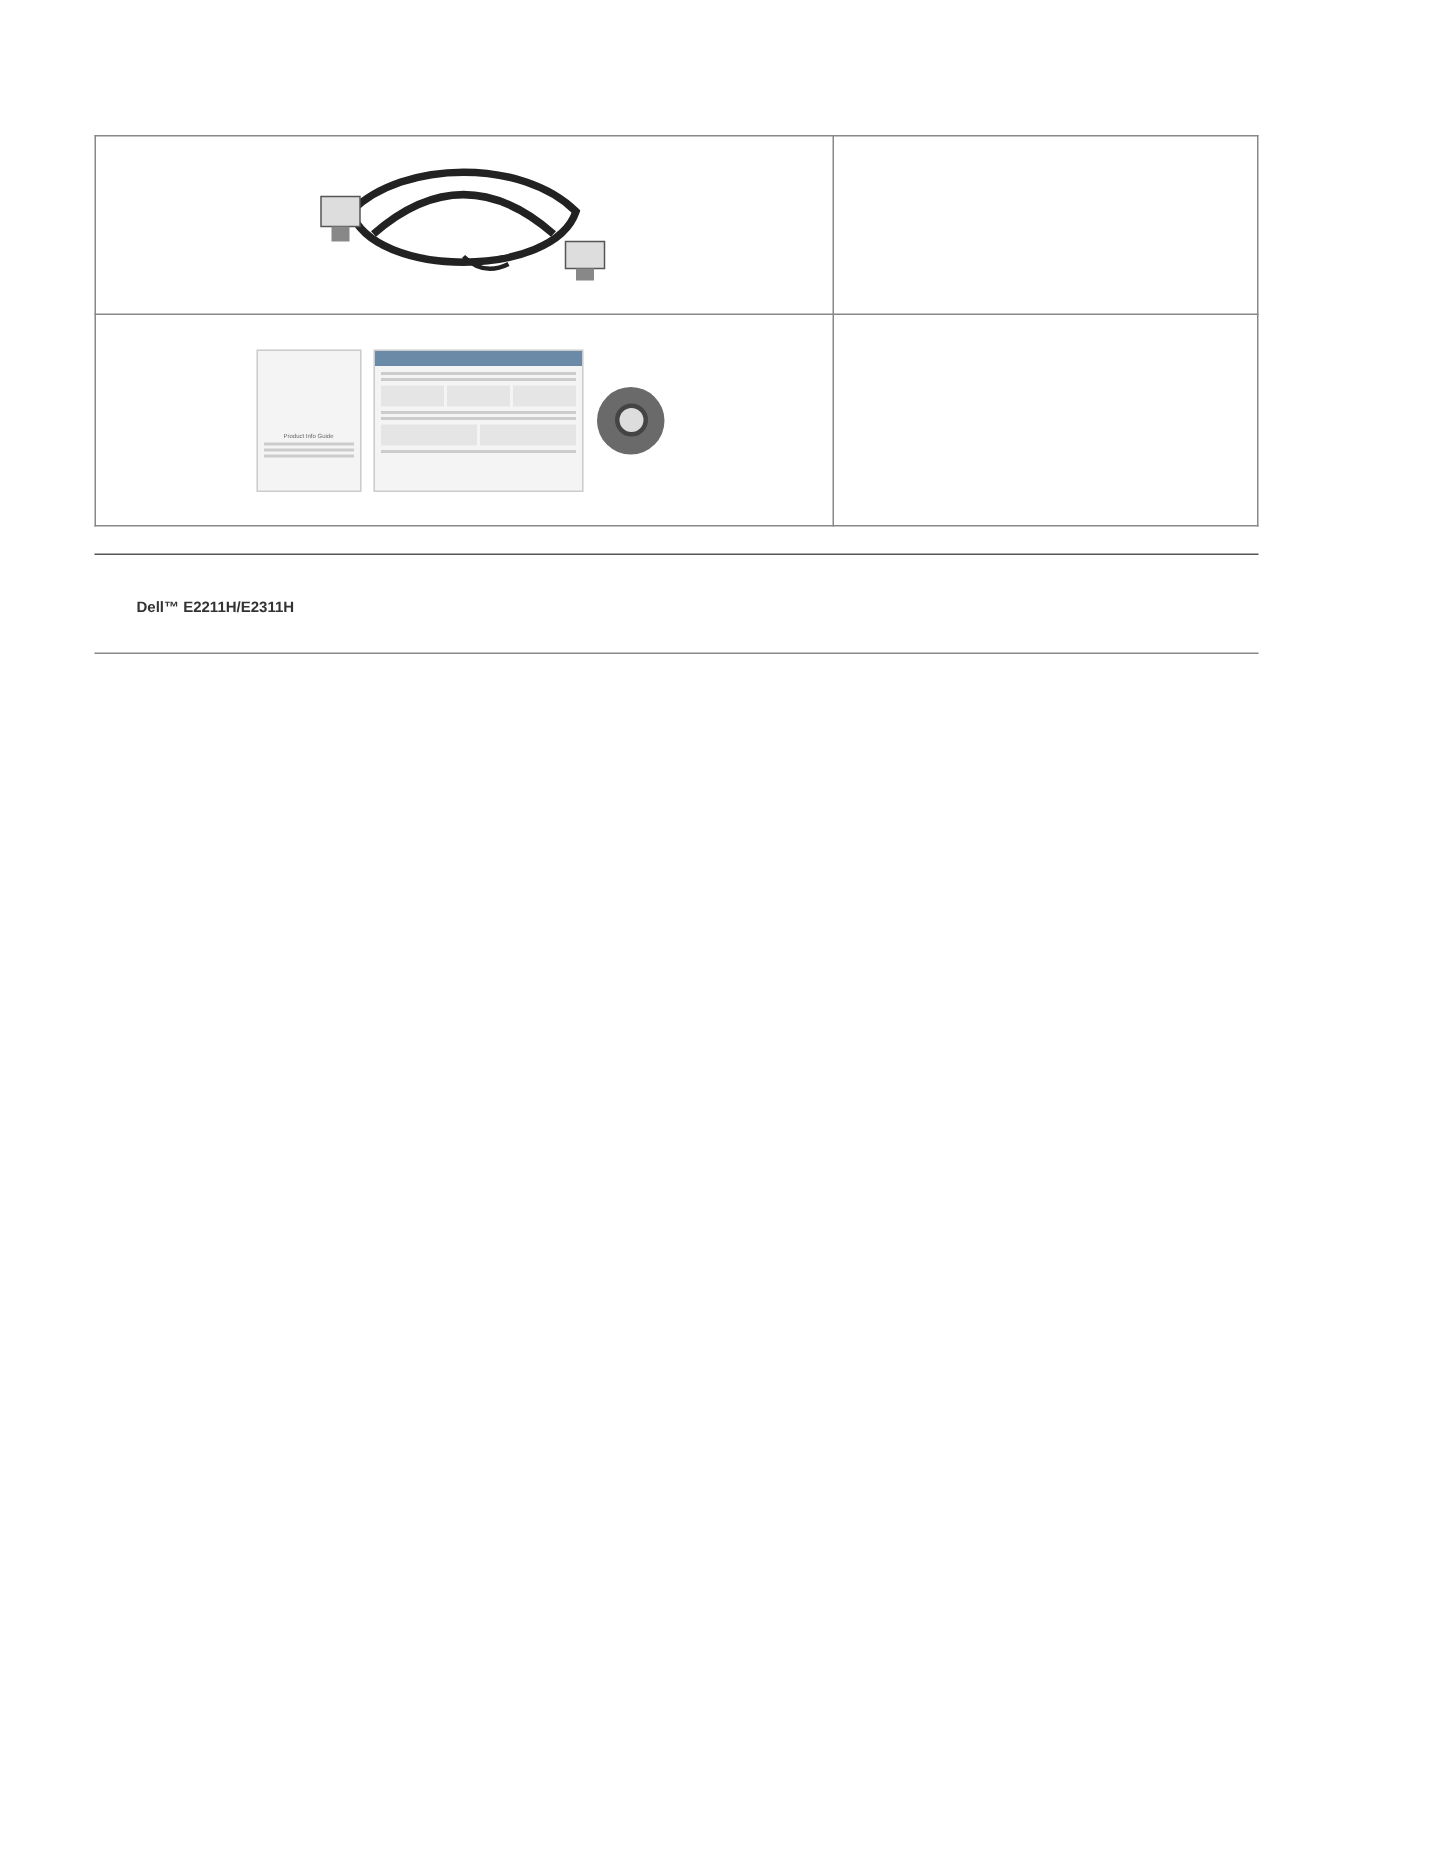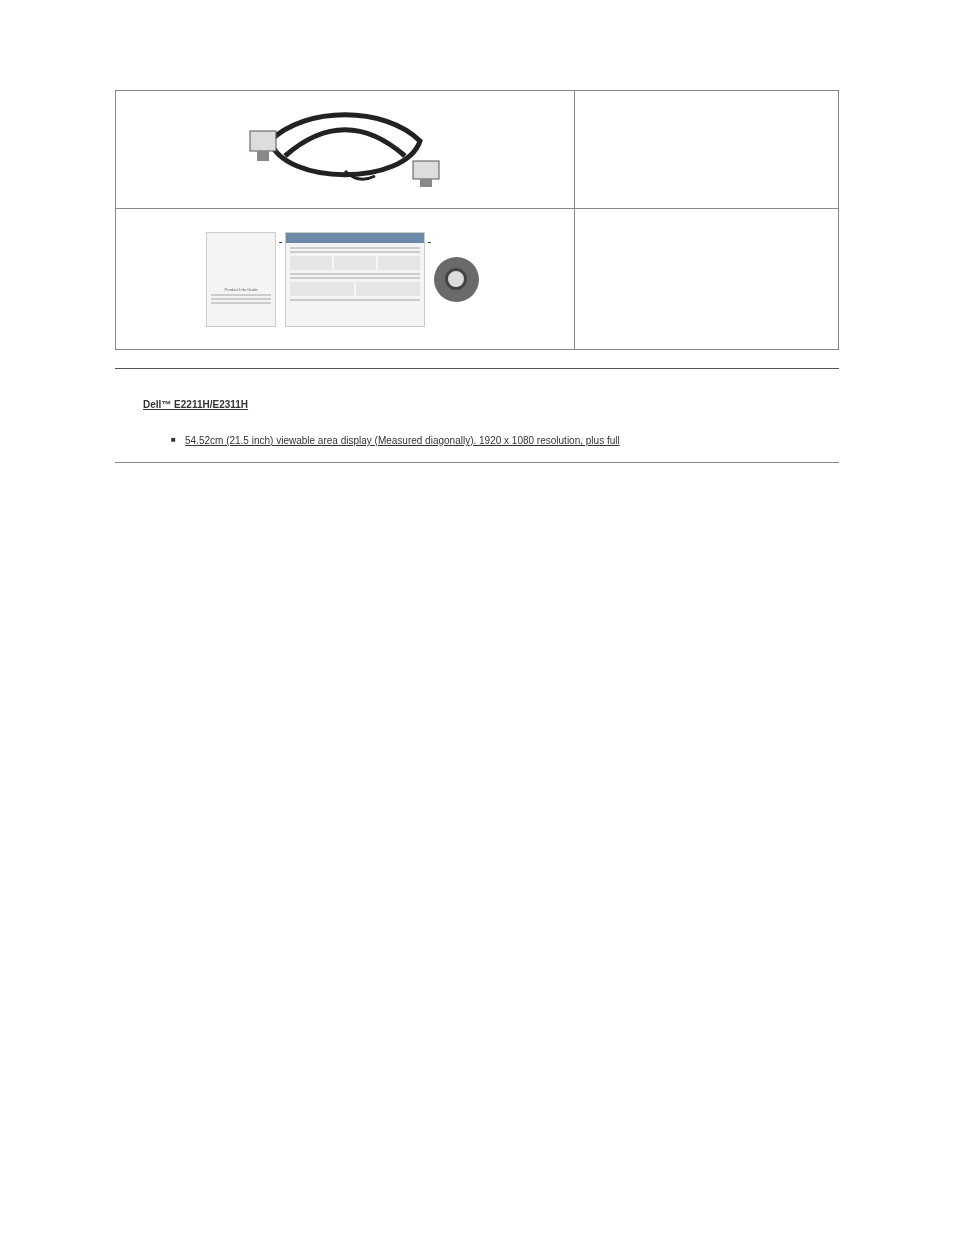--- a/index.html
+++ b/index.html
@@ -5,22 +5,21 @@
   body {
     margin: 0;
     padding: 0;
     font-family: Verdana, Arial, sans-serif;
     font-size: 10px;
     color: #333;
     background: #fff;
     width: 954px;
   }
   .page {
-    padding: 90px 115px 0 115px;
-    text-decoration: underline;
+    padding: 90px 115px 0 63px;
   }
   table.content-table {
     border-collapse: collapse;
     width: 100%;
     margin-bottom: 18px;
   }
   table.content-table td {
     border: 1px solid #888;
     vertical-align: middle;
     padding: 10px 8px;
@@ -186,21 +185,20 @@
       </td>
     </tr>
   </tbody>
     </table>
 
   <hr class="sep">
 
   <div class="bold-heading">Dell™ E2211H/E2311H</div>
 
   <ul class="feat">
-    <li class="indent"><span>54.52cm (21.5 inch) viewable area display (Measured diagonally).  1920 x 1080 resolution, plus full</span></li>
     <li><span></span></li>
     <li><span></span></li>
     <li><span></span></li>
     <li><span></span></li>
     <li><span></span></li>
     <li><span></span></li>
     <li><span></span></li>
     <li><span></span></li>
     <li><span></span></li>
     <li><span></span></li>

